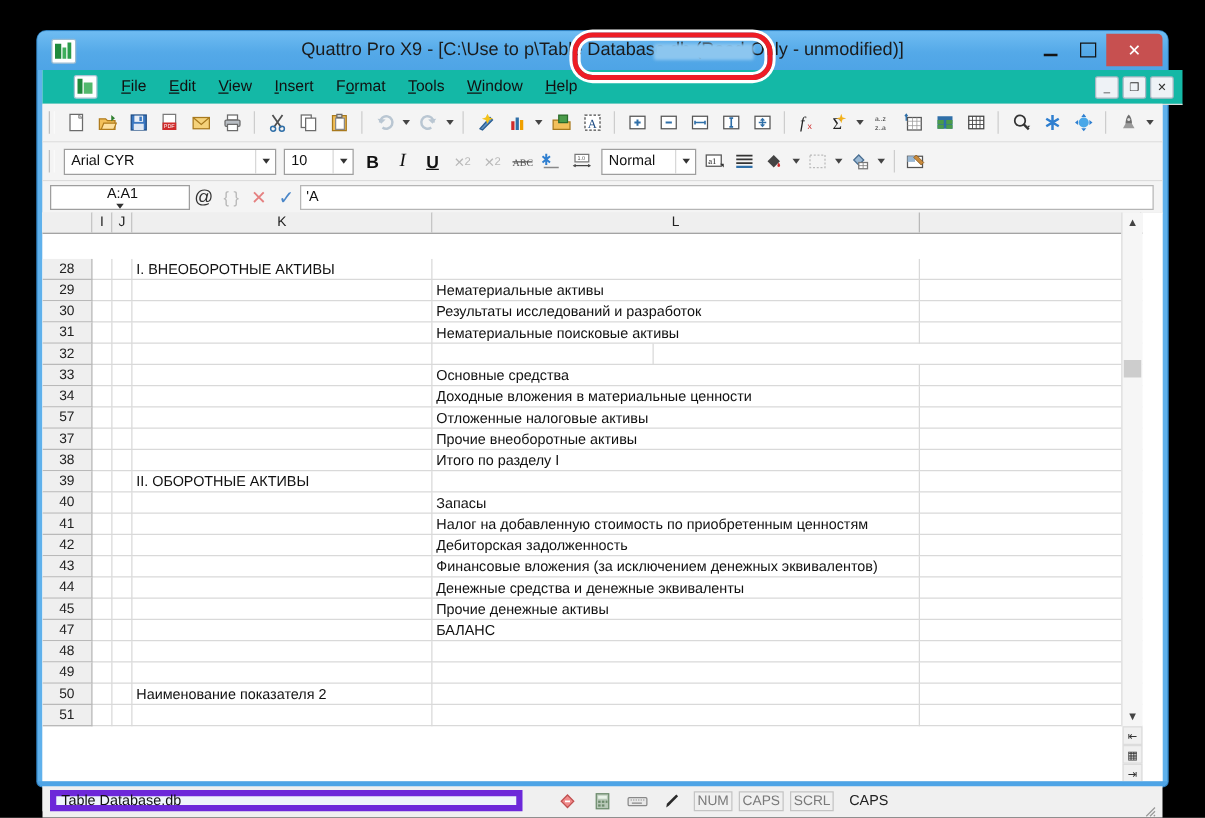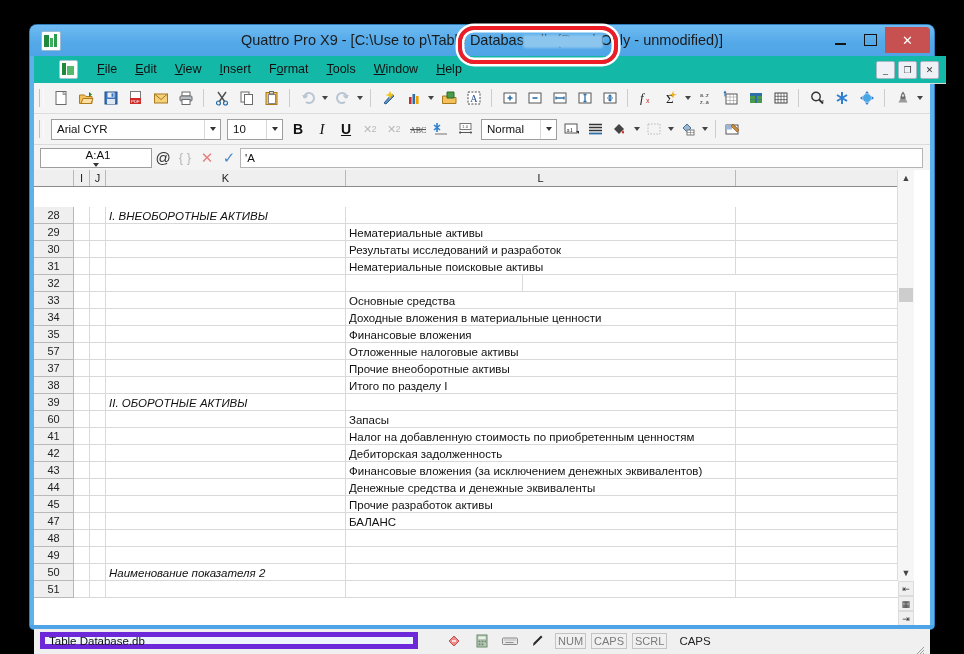--- a/index.html
+++ b/index.html
@@ -101,21 +101,21 @@
       align-items:center;justify-content:center;height:16px;box-sizing:border-box;background:#efefef;}
   .ch.corner{border-bottom:none;}
   .grid-wrap{position:absolute;left:0;top:17px;width:880px;height:394px;overflow:hidden;margin-top:20px;}
   .row{display:flex;height:17px;box-sizing:border-box;border-bottom:1px solid #d9d9d9;}
   .rh{width:40px;background:#efefef;border-right:1px solid #b9b9b9;border-bottom:1px solid #b9b9b9;
       font-size:11px;color:#222;display:flex;align-items:center;justify-content:center;
       box-sizing:border-box;height:17px;}
   .cell{border-right:1px solid #d9d9d9;box-sizing:border-box;height:17px;display:flex;
         align-items:center;font-size:11.5px;color:#111;padding-left:3px;overflow:hidden;
         white-space:nowrap;}
-  .c-i{width:16px;} .c-j{width:16px;} .c-k{width:240px;font-style:italic;} .c-l{width:390px;} .c-m{width:177px;}
+  .c-i{width:16px;} .c-j{width:16px;} .c-k{width:240px;} .c-l{width:390px;} .c-m{width:177px;}
 
   
   .vsb{position:absolute;right:16px;top:0;width:16px;height:411px;background:#f6f6f6;
        border-left:1px solid #dcdcdc;}
   .vsb .arw{width:16px;height:16px;display:flex;align-items:center;justify-content:center;
             font-size:9px;color:#444;}
   .vsb .thumb{position:absolute;left:1px;top:118px;width:14px;height:14px;background:#cdcdcd;}
   .vsb .track{position:absolute;left:0;top:16px;width:16px;bottom:16px;}
   .vmini{position:absolute;right:16px;width:16px;height:15px;background:#f0f0f0;
          border:1px solid #dcdcdc;box-sizing:border-box;display:flex;align-items:center;
@@ -590,28 +590,20 @@
             </div>
             <div class="row">
               <div class="rh">34</div>
               <div class="cell c-i"></div>
               <div class="cell c-j"></div>
               <div class="cell c-k"></div>
               <div class="cell c-l">Доходные вложения в материальные ценности</div>
               <div class="cell c-m"></div>
             </div>
             <div class="row">
-              <div class="rh">35</div>
-              <div class="cell c-i"></div>
-              <div class="cell c-j"></div>
-              <div class="cell c-k"></div>
-              <div class="cell c-l">Финансовые вложения</div>
-              <div class="cell c-m"></div>
-            </div>
-            <div class="row">
               <div class="rh">57</div>
               <div class="cell c-i"></div>
               <div class="cell c-j"></div>
               <div class="cell c-k"></div>
               <div class="cell c-l">Отложенные налоговые активы</div>
               <div class="cell c-m"></div>
             </div>
             <div class="row">
               <div class="rh">37</div>
               <div class="cell c-i"></div>
@@ -630,21 +622,21 @@
             </div>
             <div class="row">
               <div class="rh">39</div>
               <div class="cell c-i"></div>
               <div class="cell c-j"></div>
               <div class="cell c-k">II. ОБОРОТНЫЕ АКТИВЫ</div>
               <div class="cell c-l"></div>
               <div class="cell c-m"></div>
             </div>
             <div class="row">
-              <div class="rh">60</div>
+              <div class="rh">40</div>
               <div class="cell c-i"></div>
               <div class="cell c-j"></div>
               <div class="cell c-k"></div>
               <div class="cell c-l">Запасы</div>
               <div class="cell c-m"></div>
             </div>
             <div class="row">
               <div class="rh">41</div>
               <div class="cell c-i"></div>
               <div class="cell c-j"></div>
@@ -674,21 +666,21 @@
               <div class="cell c-j"></div>
               <div class="cell c-k"></div>
               <div class="cell c-l">Денежные средства и денежные эквиваленты</div>
               <div class="cell c-m"></div>
             </div>
             <div class="row">
               <div class="rh">45</div>
               <div class="cell c-i"></div>
               <div class="cell c-j"></div>
               <div class="cell c-k"></div>
-              <div class="cell c-l">Прочие разработок активы</div>
+              <div class="cell c-l">Прочие денежные активы</div>
               <div class="cell c-m"></div>
             </div>
             <div class="row">
               <div class="rh">47</div>
               <div class="cell c-i"></div>
               <div class="cell c-j"></div>
               <div class="cell c-k"></div>
               <div class="cell c-l">БАЛАНС</div>
               <div class="cell c-m"></div>
             </div>

